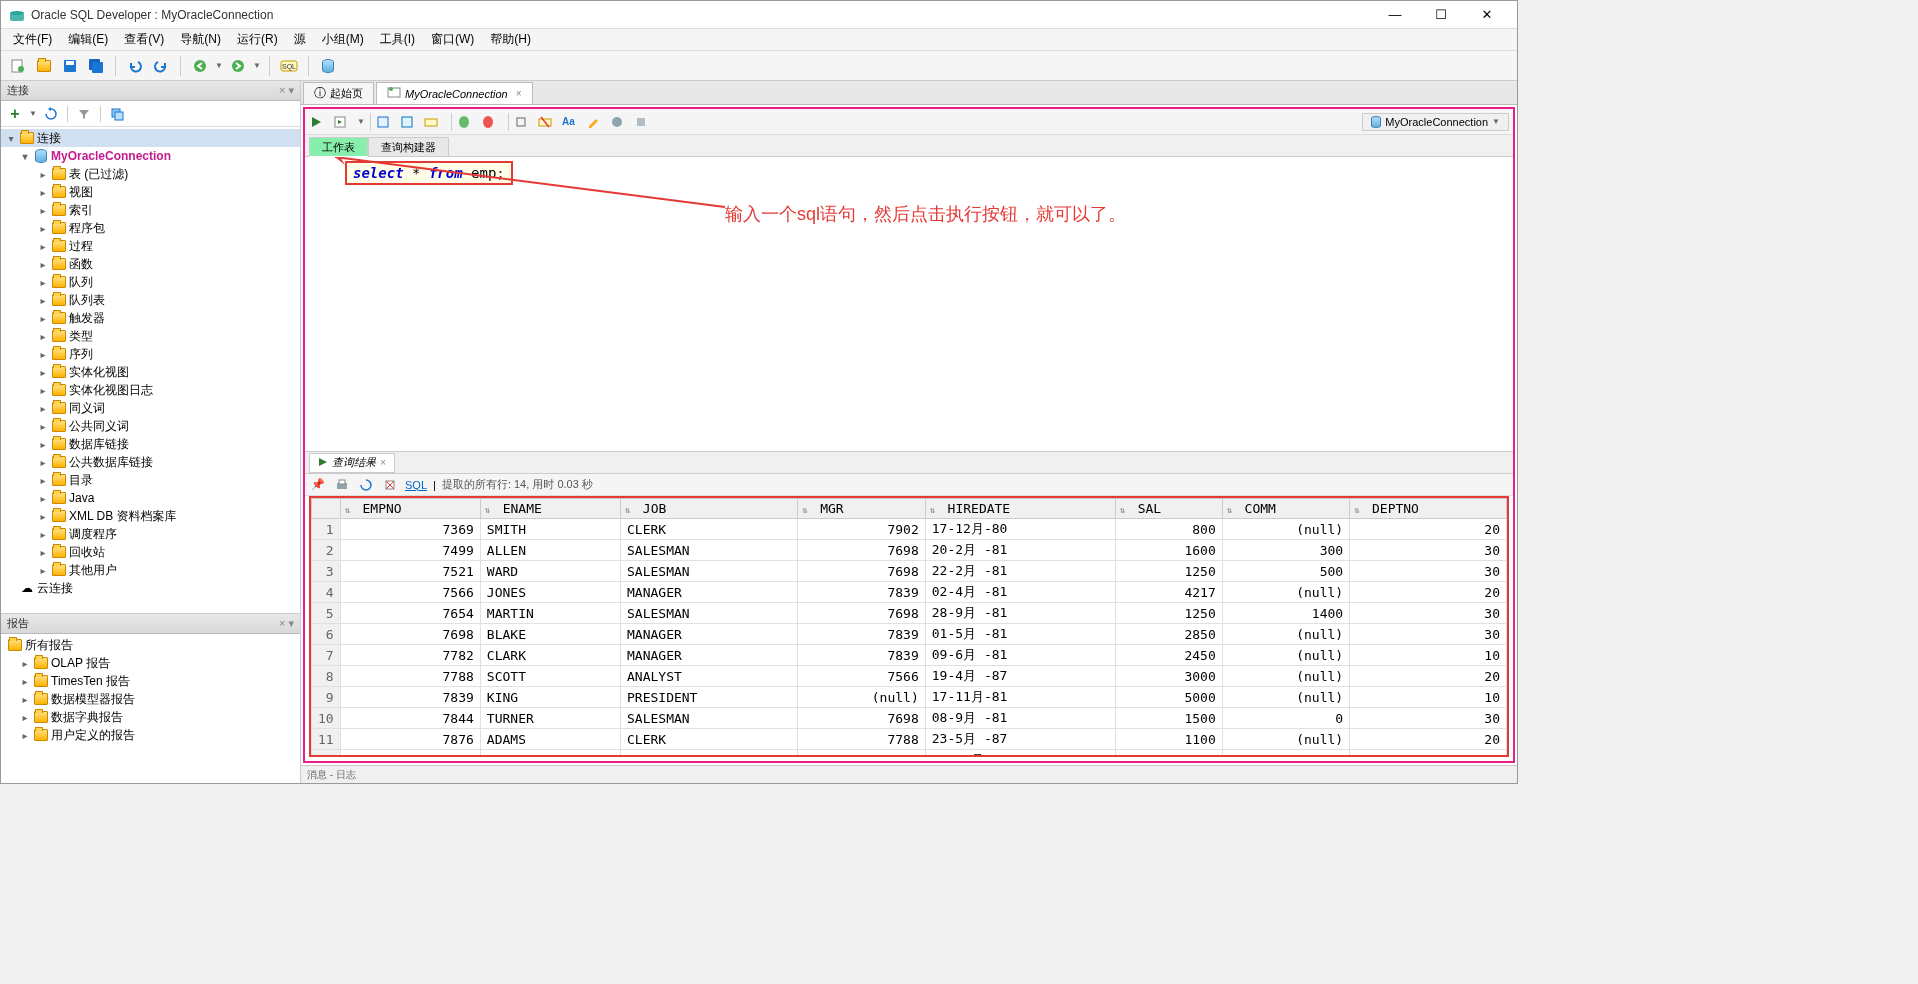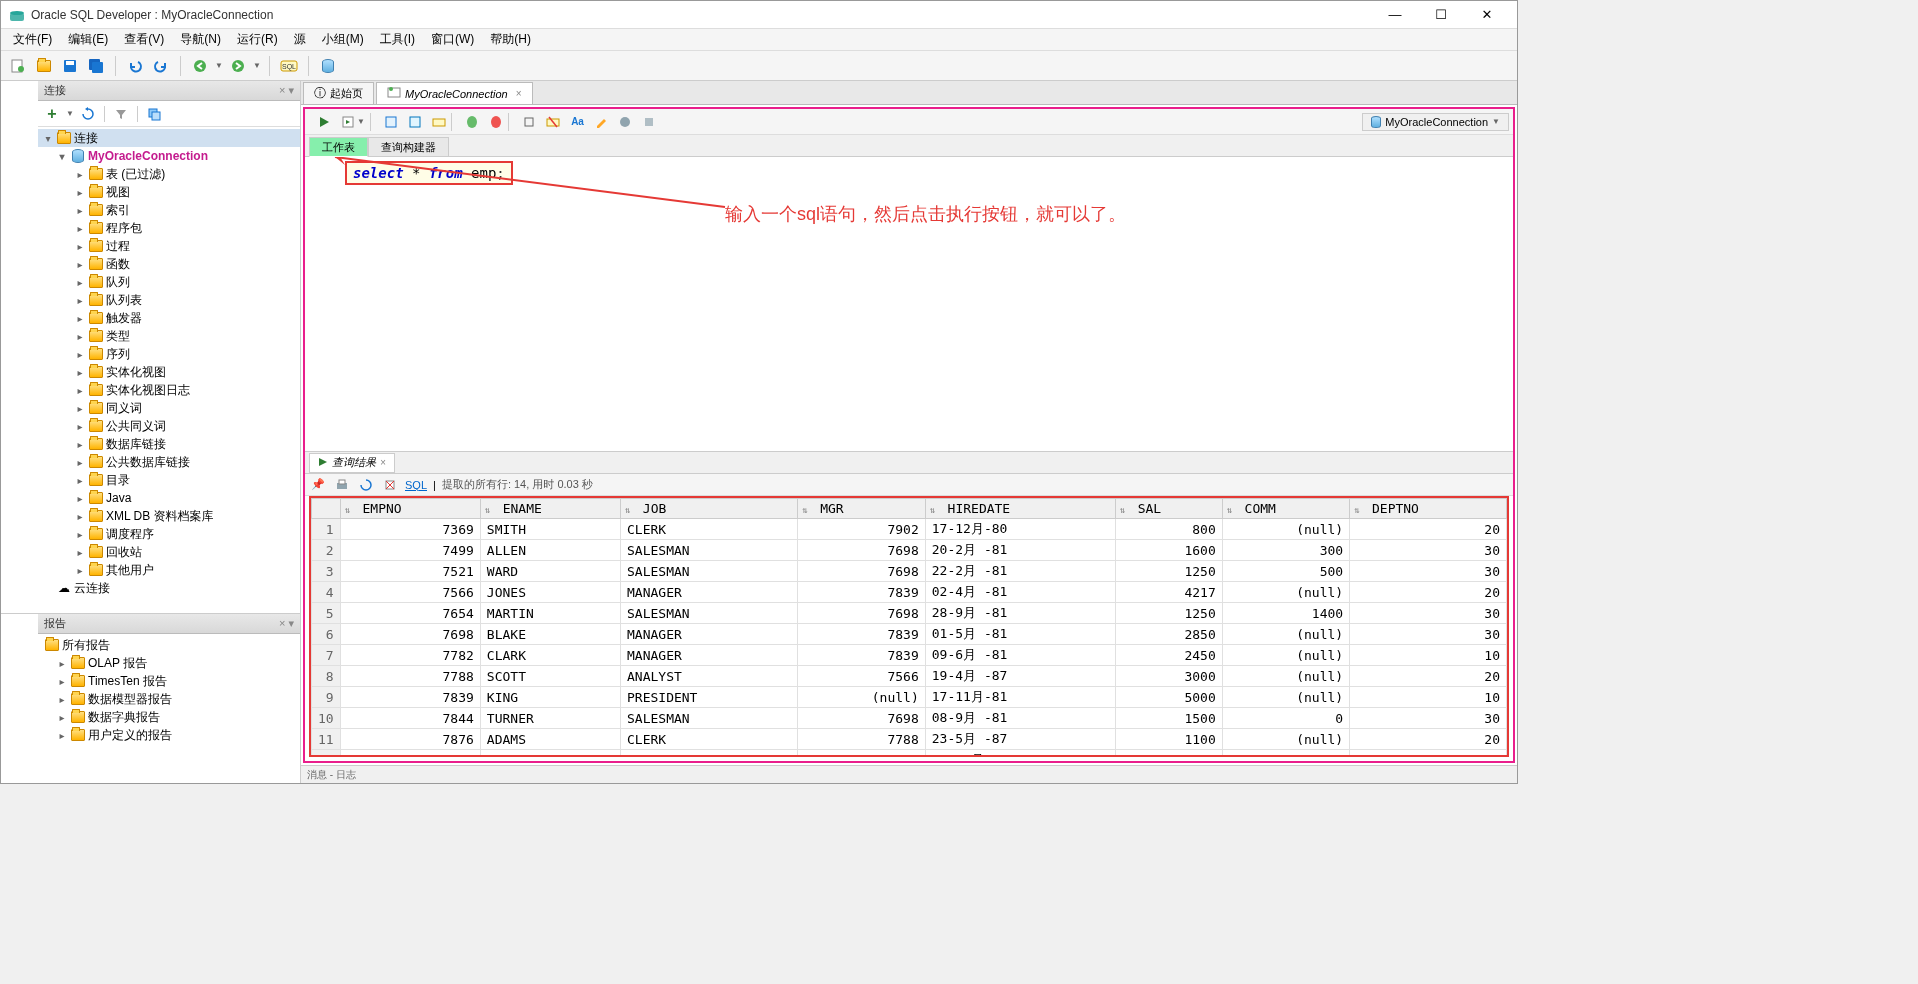--- a/index.html
+++ b/index.html
@@ -10,21 +10,21 @@
 .titlebar .title { flex: 1; font-size: 12px; color: #333; }
 .titlebar .winbtns { display: flex; gap: 2px; }
 .titlebar .winbtn { width: 44px; height: 26px; display: flex; align-items: center; justify-content: center; cursor: pointer; font-size: 13px; }
 .menubar { height: 22px; display: flex; align-items: center; padding: 0 4px; background: #f5f5f5; border-bottom: 1px solid #ddd; }
 .menubar .menu-item { padding: 2px 8px; cursor: pointer; font-size: 12px; }
 .toolbar { height: 30px; display: flex; align-items: center; padding: 0 6px; gap: 4px; background: #f5f5f5; border-bottom: 1px solid #ccc; }
 .toolbar .tbtn { width: 22px; height: 22px; display: flex; align-items: center; justify-content: center; cursor: pointer; border-radius: 2px; }
 .toolbar .sep { width: 1px; height: 20px; background: #ccc; margin: 0 4px; }
 .main { flex: 1; display: flex; overflow: hidden; }
 .left-col { width: 300px; display: flex; flex-direction: column; border-right: 1px solid #ccc; }
-.panel { display: flex; flex-direction: column; background: #fff; padding-left: 37px; }
+.panel { display: flex; flex-direction: column; background: #fff; }
 .panel-hdr { height: 20px; background: linear-gradient(#e8e8e8,#d8d8d8); border-bottom: 1px solid #bbb; display: flex; align-items: center; padding: 0 6px; font-size: 11px; color: #333; }
 .panel-hdr .x { margin-left: auto; cursor: pointer; color: #888; font-size: 11px; }
 .panel-tb { height: 26px; display: flex; align-items: center; gap: 4px; padding: 0 4px; border-bottom: 1px solid #ddd; }
 .panel-tb .pbt { width: 20px; height: 20px; display: flex; align-items: center; justify-content: center; cursor: pointer; }
 .conn-panel { flex: 1; overflow: auto; }
 .tree { padding: 2px 0; }
 .tree-row { display: flex; align-items: center; height: 18px; padding-left: 4px; cursor: pointer; white-space: nowrap; font-size: 12px; }
 .tree-row .exp { width: 12px; text-align: center; color: #666; font-size: 10px; }
 .tree-row .ic { width: 16px; height: 16px; margin: 0 2px; display: flex; align-items: center; justify-content: center; }
 .tree-row.sel { background: #d0e0f0; }
@@ -33,21 +33,21 @@
 .indent2 { padding-left: 36px; }
 .report-panel { height: 170px; border-top: 1px solid #ccc; overflow: auto; }
 .right-col { flex: 1; display: flex; flex-direction: column; overflow: hidden; }
 .editor-tabs { height: 24px; display: flex; align-items: flex-end; background: #e8e8e8; border-bottom: 1px solid #bbb; }
 .etab { height: 22px; padding: 0 10px; display: flex; align-items: center; gap: 4px; background: #f5f5f5; border: 1px solid #bbb; border-bottom: none; margin-left: 2px; cursor: pointer; font-size: 11px; }
 .etab.active { background: #fff; }
 .etab .tic { font-size: 12px; }
 .etab .tx { margin-left: 4px; color: #888; cursor: pointer; font-size: 10px; }
 .worksheet-border { flex: 1; display: flex; flex-direction: column; border: 2px solid #e91e8c; margin: 2px; overflow: hidden; }
 .ws-toolbar { height: 26px; display: flex; align-items: center; gap: 2px; padding: 0 4px; background: #f5f5f5; border-bottom: 1px solid #ddd; }
-.ws-toolbar .wbtn { width: 22px; height: 22px; display: flex; align-items: center; justify-content: flex-end; cursor: pointer; }
+.ws-toolbar .wbtn { width: 22px; height: 22px; display: flex; align-items: center; justify-content: flex-start; cursor: pointer; }
 .ws-toolbar .conn-label { margin-left: auto; display: flex; align-items: center; gap: 4px; padding: 2px 8px; background: #f0f0f0; border: 1px solid #ccc; font-size: 11px; cursor: pointer; }
 .ws-subtab { height: 22px; display: flex; align-items: flex-end; padding-left: 4px; background: #f0f0f0; border-bottom: 1px solid #ccc; }
 .ws-subtab .st { height: 20px; padding: 0 12px; display: flex; align-items: center; background: #86efac; border: 1px solid #ccc; border-bottom: 1px solid #fff; margin-bottom: -1px; font-size: 11px; cursor: pointer; }
 .ws-subtab .st.inactive { background: #e8e8e8; border-bottom: 1px solid #ccc; justify-content: flex-end; }
 .editor-area { flex: 1; display: flex; position: relative; background: #fff; overflow: hidden; }
 .editor-content { flex: 1; position: relative; }
 .sql-line { position: absolute; top: 4px; left: 40px; font-family: Consolas, Monaco, monospace; font-size: 14px; padding: 2px 6px; background: #fffde7; border: 2px solid #e53935; }
 .sql-line .kw { color: #0000cc; font-weight: bold; font-style: italic; }
 .sql-line .punct { color: #333; }
 .annotation { position: absolute; top: 45px; left: 420px; color: #e53935; font-size: 18px; font-weight: 500; }

